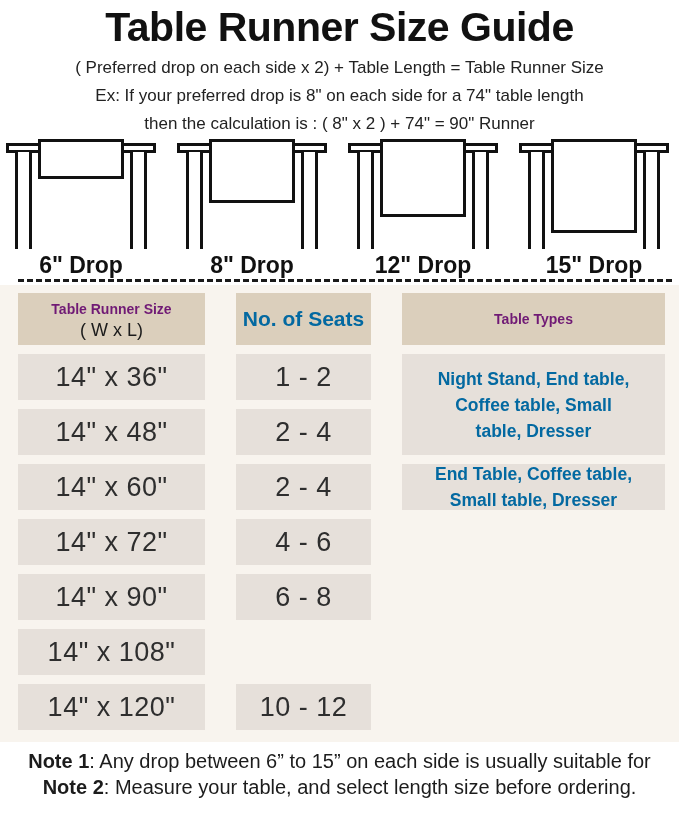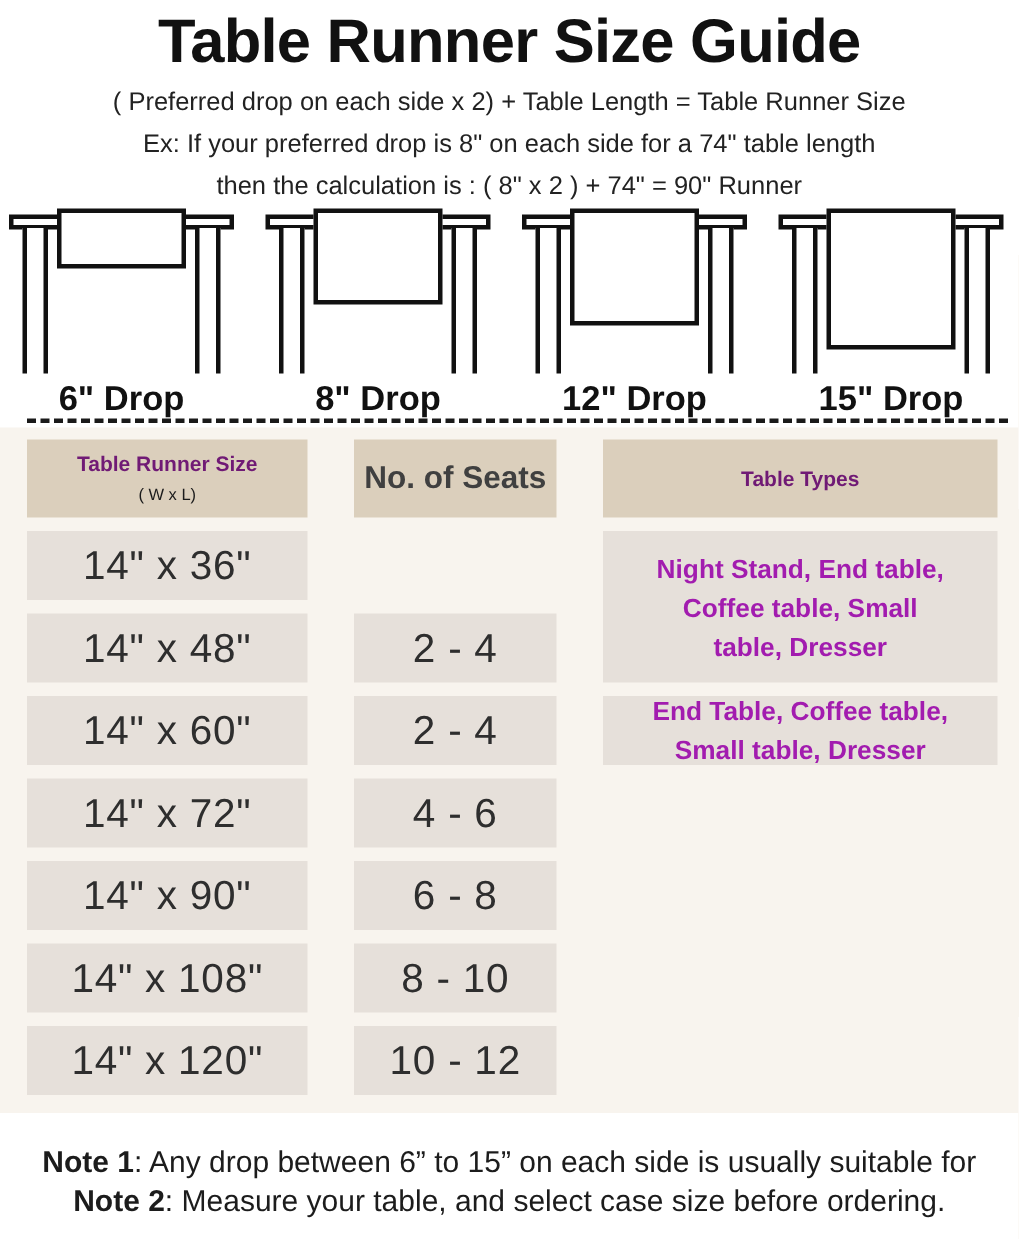--- a/index.html
+++ b/index.html
@@ -51,30 +51,30 @@
     row-gap:9px;
     justify-content:space-between;
   }
   .cell{
     display:flex;flex-direction:column;align-items:center;justify-content:center;
     text-align:center;box-sizing:border-box;
   }
   .cell.head{background:#dbcfbc;}
   .cell.body{background:#e6e0da;}
   .head-main{font-size:14px;font-weight:bold;line-height:23px;color:#701a75;text-align:right;}
-  .head-sub{font-size:11px;line-height:19px;color:#1b1b1b;}
-  .head-big{font-size:21px;font-weight:bold;color:#404040;}
+  .head-sub{font-size:18px;line-height:19px;color:#1b1b1b;}
+  .head-big{font-size:21px;font-weight:bold;color:#0369a1;}
   .num-text{font-size:27px;color:#2e2e2e;letter-spacing:0.5px;}
-  .type-line{font-size:17.5px;font-weight:bold;line-height:26px;color:#a21caf;}
+  .type-line{font-size:17.5px;font-weight:bold;line-height:26px;color:#0369a1;}
   .type-cell-c .type-line{line-height:28px;}
   .span-rows-1-2{grid-column:3;grid-row:2/4;}
   .span-row-3{grid-column:3;grid-row:4;}
   .span-rows-4-7{grid-column:3;grid-row:5/9;}
   
-  .notes{padding-top:20px;text-align:center;}
+  .notes{padding-top:6px;text-align:center;}
   .note-line{font-size:20px;line-height:26px;color:#1c1c1c;}
   .note-label{font-weight:bold;}
 </style>
 </head>
 <body>
 
 <div class="title">Table Runner Size Guide</div>
 <div class="subline first">( Preferred drop on each side x 2) + Table Length = Table Runner Size</div>
 <div class="subline">Ex: If your preferred drop is 8" on each side for a 74" table length</div>
 <div class="subline">then the calculation is : ( 8" x 2 ) + 74" = 90" Runner</div>
@@ -130,20 +130,23 @@
     <div class="cell head">
       <div class="head-big">No. of Seats</div>
     </div>
     <div class="cell head">
       <div class="head-main">Table Types</div>
     </div>
 
     <div class="cell body" style="grid-column:1;grid-row:2">
         <span class="num-text">14" x 36"</span>
       </div>
+    <div class="cell body" style="grid-column:2;grid-row:2">
+        <span class="num-text">1 - 2</span>
+      </div>
 
     <div class="cell body" style="grid-column:1;grid-row:3">
         <span class="num-text">14" x 48"</span>
       </div>
     <div class="cell body" style="grid-column:2;grid-row:3">
         <span class="num-text">2 - 4</span>
       </div>
 
     <div class="cell body" style="grid-column:1;grid-row:4">
         <span class="num-text">14" x 60"</span>
@@ -161,23 +164,20 @@
 
     <div class="cell body" style="grid-column:1;grid-row:6">
         <span class="num-text">14" x 90"</span>
       </div>
     <div class="cell body" style="grid-column:2;grid-row:6">
         <span class="num-text">6 - 8</span>
       </div>
 
     <div class="cell body" style="grid-column:1;grid-row:7">
         <span class="num-text">14" x 108"</span>
-      </div>
-    <div class="cell body" style="grid-column:2;grid-row:7">
-        <span class="num-text">8 - 10</span>
       </div>
 
     <div class="cell body" style="grid-column:1;grid-row:8">
         <span class="num-text">14" x 120"</span>
       </div>
     <div class="cell body" style="grid-column:2;grid-row:8">
         <span class="num-text">10 - 12</span>
       </div>
 
     <div class="cell body span-rows-1-2">
@@ -191,15 +191,15 @@
     </div>
 
   </div>
 </div>
 
 <div class="notes">
   <div class="note-line">
     <span class="note-label">Note 1</span><span>: Any drop between 6” to 15” on each side is usually suitable for</span>
   </div>
   <div class="note-line">
-    <span class="note-label">Note 2</span><span>: Measure your table, and select case size before ordering.</span>
+    <span class="note-label">Note 2</span><span>: Measure your table, and select length size before ordering.</span>
   </div>
 </div>
 
 </body></html>

